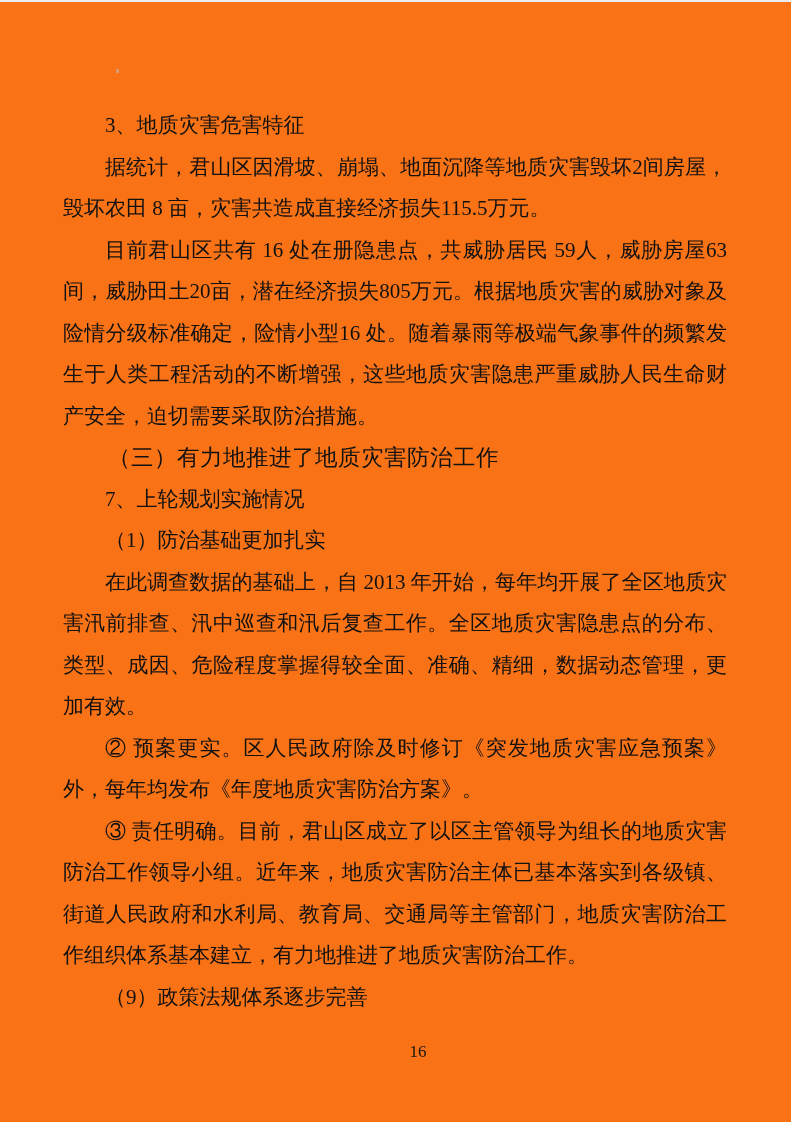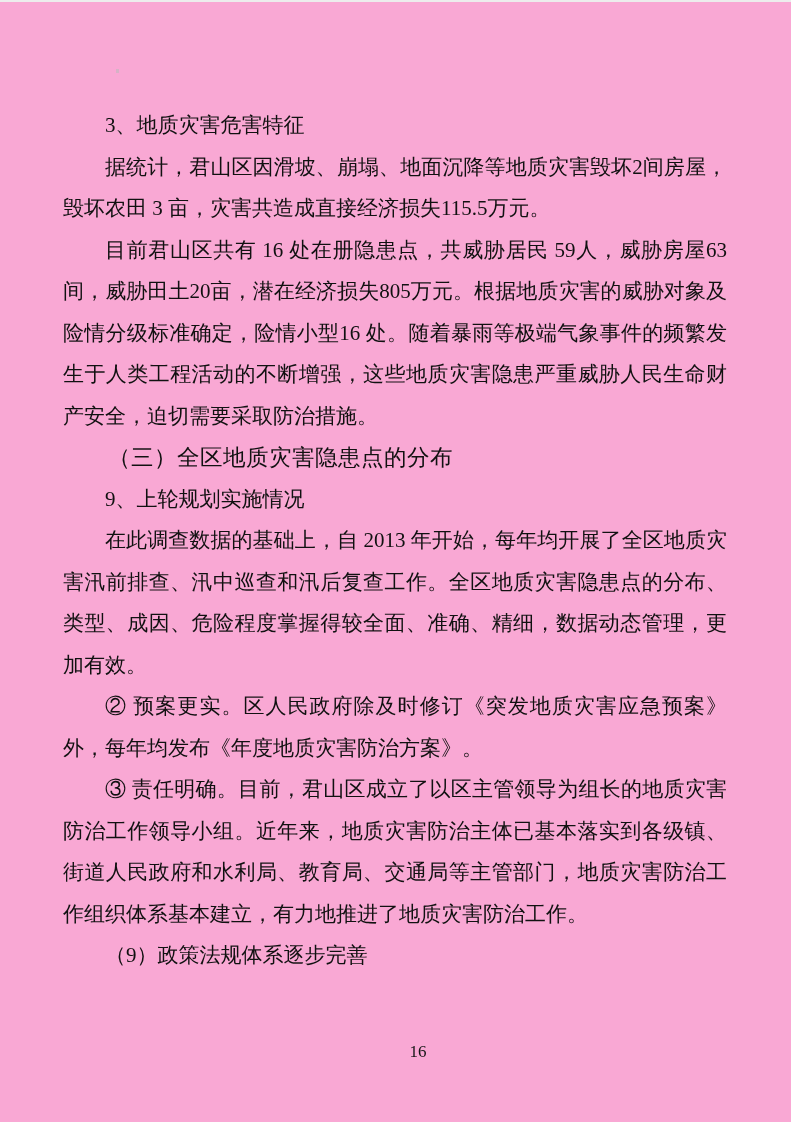--- a/index.html
+++ b/index.html
@@ -4,21 +4,21 @@
 <style>
   html, body {
     margin: 0;
     padding: 0;
     background: #ffffff;
   }
   .page {
     position: relative;
     width: 791px;
     height: 1122px;
-    background: #f9a8d4;
+    background: #f97316;
     font-family: "Liberation Serif", "DejaVu Serif", serif;
     color: #111111;
     overflow: hidden;
     box-sizing: border-box;
     border-top: 2px solid #ededed;
   }
   .scan-speck {
     position: absolute;
     left: 116px;
     top: 67px;
@@ -68,28 +68,29 @@
 <body>
 
 <div class="page">
 
   <div class="scan-speck"></div>
 
   <main class="content">
 
     <h3 class="bold">3、地质灾害危害特征</h3>
 
-    <p>据统计，君山区因滑坡、崩塌、地面沉降等地质灾害毁坏2间房屋，毁坏农田 3 亩，灾害共造成直接经济损失115.5万元。</p>
+    <p>据统计，君山区因滑坡、崩塌、地面沉降等地质灾害毁坏2间房屋，毁坏农田 8 亩，灾害共造成直接经济损失115.5万元。</p>
 
     <p>目前君山区共有 16 处在册隐患点，共威胁居民 59人，威胁房屋63间，威胁田土20亩，潜在经济损失805万元。根据地质灾害的威胁对象及险情分级标准确定，险情小型16 处。随着暴雨等极端气象事件的频繁发生于人类工程活动的不断增强，这些地质灾害隐患严重威胁人民生命财产安全，迫切需要采取防治措施。</p>
 
-    <h2 class="section-heading">（三）全区地质灾害隐患点的分布</h2>
+    <h2 class="section-heading">（三）有力地推进了地质灾害防治工作</h2>
 
-    <h3 class="bold">9、上轮规划实施情况</h3>
+    <h3 class="bold">7、上轮规划实施情况</h3>
 
+    <p>（1）防治基础更加扎实</p>
 
 
     <p>在此调查数据的基础上，自 2013 年开始，每年均开展了全区地质灾害汛前排查、汛中巡查和汛后复查工作。全区地质灾害隐患点的分布、类型、成因、危险程度掌握得较全面、准确、精细，数据动态管理，更加有效。</p>
 
     <p>② 预案更实。区人民政府除及时修订《突发地质灾害应急预案》外，每年均发布《年度地质灾害防治方案》。</p>
 
     <p>③ 责任明确。目前，君山区成立了以区主管领导为组长的地质灾害防治工作领导小组。近年来，地质灾害防治主体已基本落实到各级镇、街道人民政府和水利局、教育局、交通局等主管部门，地质灾害防治工作组织体系基本建立，有力地推进了地质灾害防治工作。</p>
 
     <p>（9）政策法规体系逐步完善</p>
 

